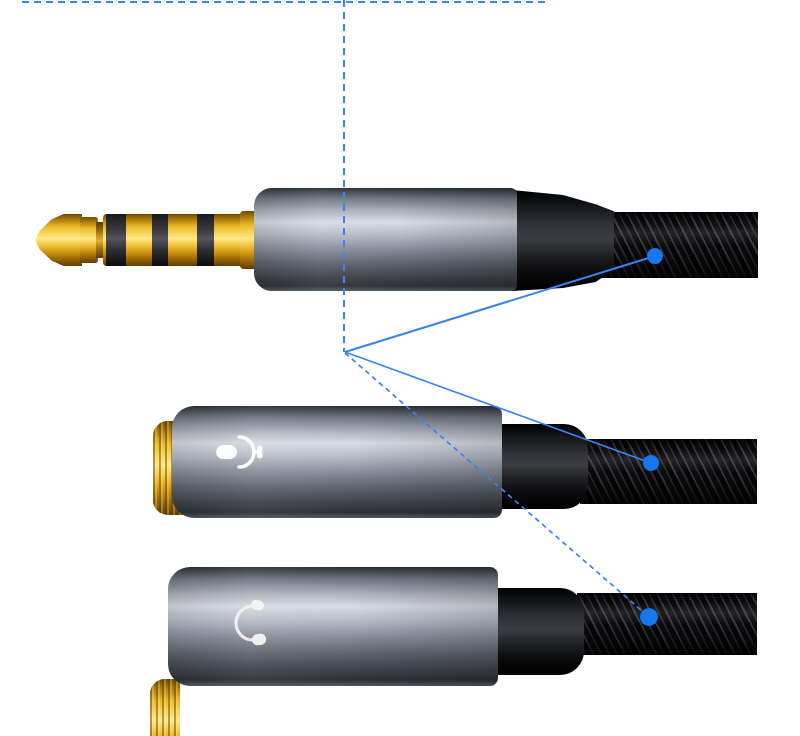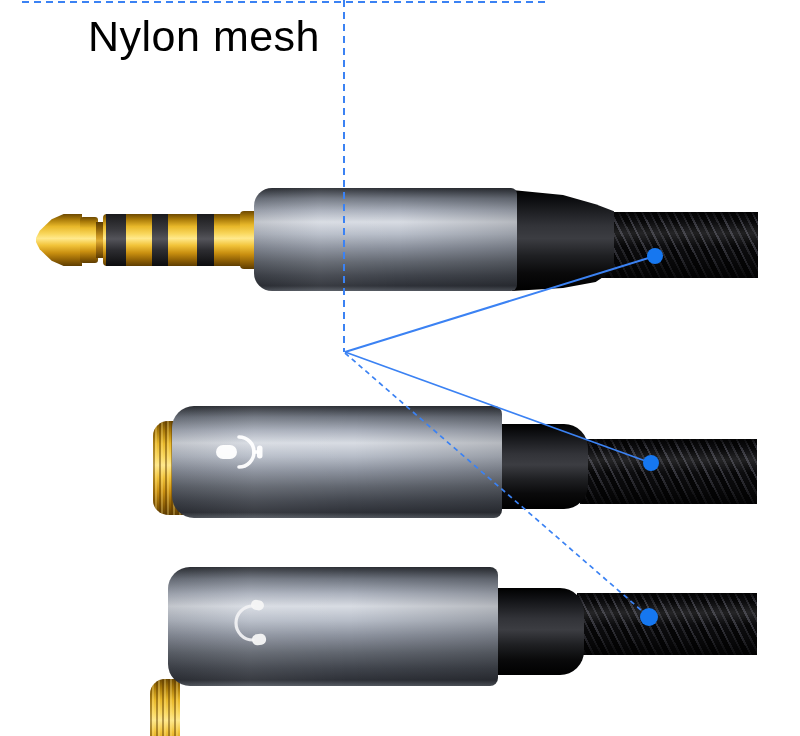--- a/index.html
+++ b/index.html
@@ -65,21 +65,20 @@
   svg.overlay{position:absolute;left:0;top:0;z-index:50;pointer-events:none;}
   .ln{stroke:var(--color-leader-line,#3b82f3);fill:none;}
   .dot{fill:var(--color-accent,#1677f0);stroke:none;}
   .icon-wrap{z-index:8;}
 </style>
 </head>
 <body>
 
 <div class="scene">
 
-  <div class="abs label">Nylon mesh</div>
 
   <div class="abs cable" style="left:596px;top:212px;width:162px;height:66px;z-index:2;"></div>
 
   <div class="abs relief" style="left:512px;top:190px;width:102px;height:101px;z-index:3;
               clip-path:polygon(0 0,50% 5%,82% 14%,100% 21%,100% 79%,82% 91%,50% 97%,0 100%);"></div>
 
   <div class="abs gold" style="left:36px;top:214px;width:46px;height:52px;
               clip-path:polygon(0 46%,8% 32%,34% 10%,60% 0,100% 0,100% 100%,60% 100%,34% 90%,8% 68%,0 54%);z-index:4;"></div>
   <div class="abs gold" style="left:80px;top:217px;width:18px;height:46px;border-radius:3px;z-index:4;"></div>
   <div class="abs gold-dark" style="left:96px;top:222px;width:9px;height:36px;z-index:4;"></div>

